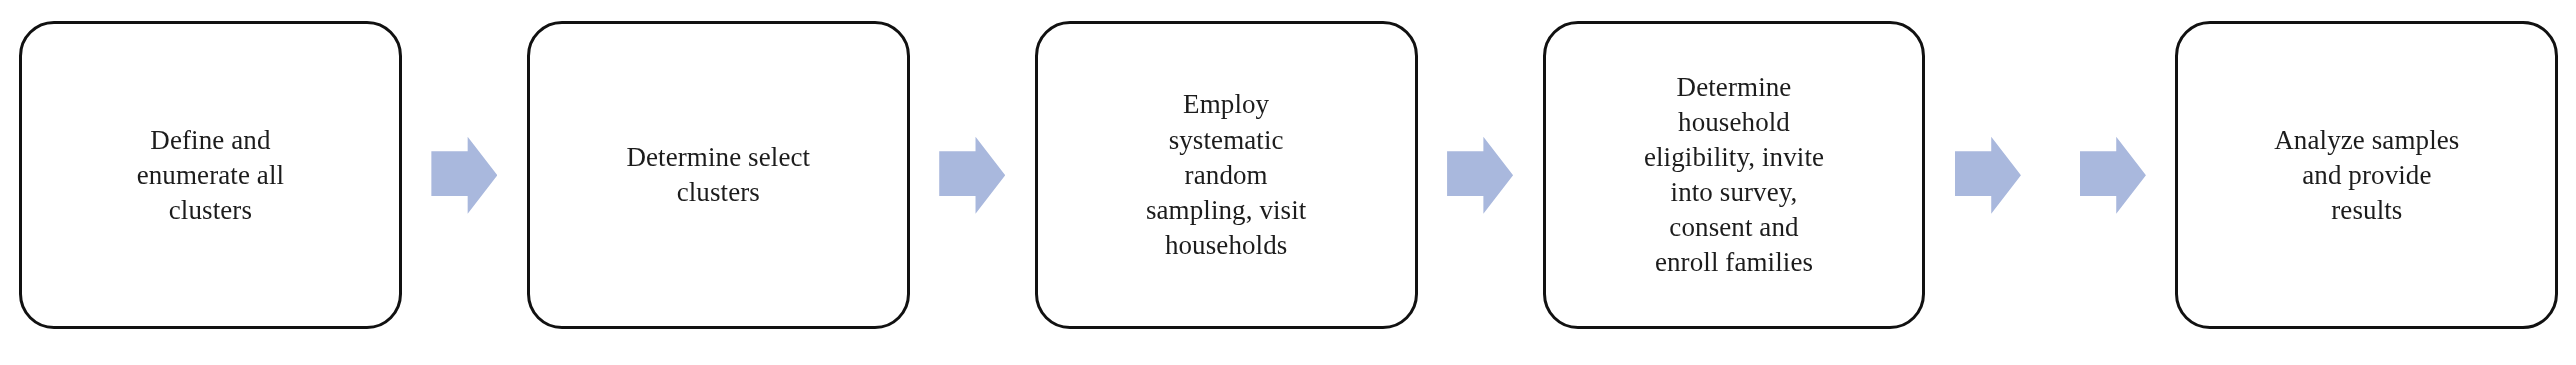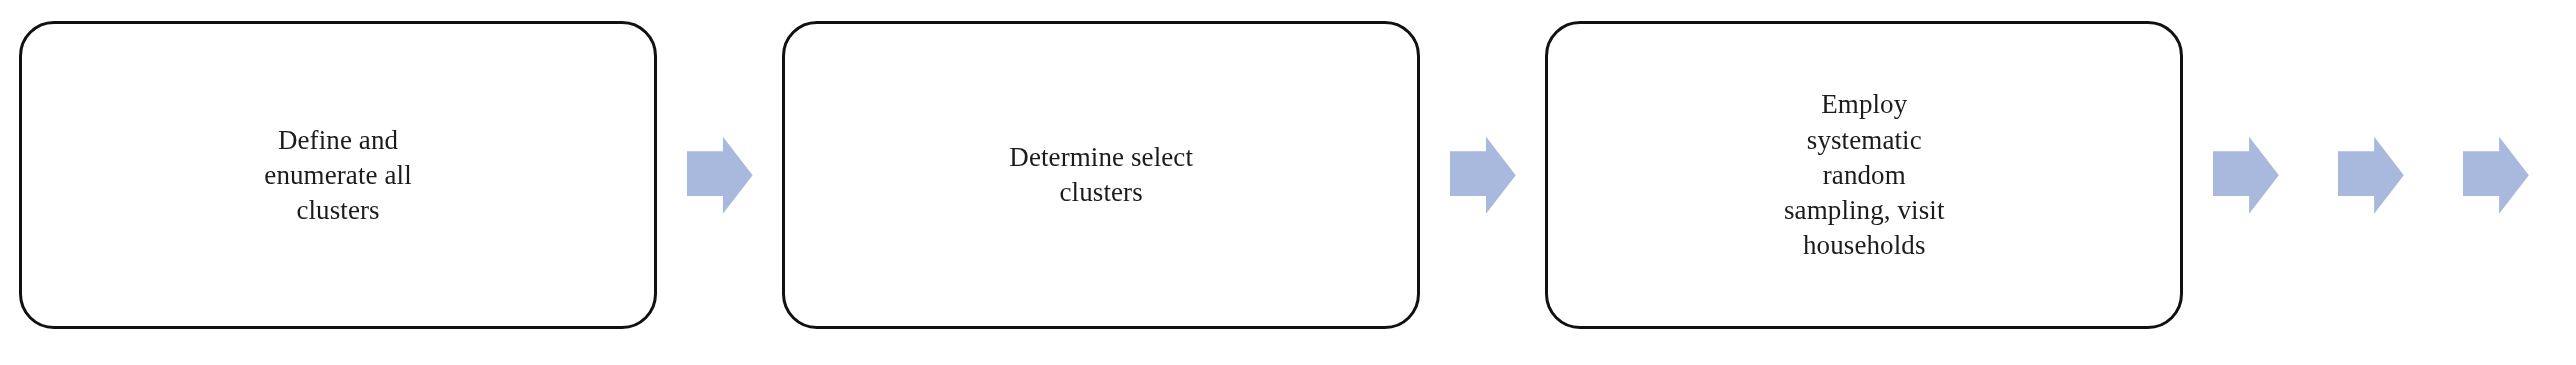--- a/index.html
+++ b/index.html
@@ -85,25 +85,38 @@
 systematic
 random
 sampling, visit
 households</span>
   </div>
 
   <div class="arrow-gap">
     <div class="arrow-shape" style="background: rgb(169, 184, 221);"></div>
   </div>
 
+  <div class="step">
+    <span class="step-label">Determine
+household
+eligibility, invite
+into survey,
+consent and
+enroll families</span>
+  </div>
 
   <div class="arrow-gap">
     <div class="arrow-shape" style="background: rgb(169, 184, 221);"></div>
   </div>
 
 
   <div class="arrow-gap">
     <div class="arrow-shape" style="background: rgb(169, 184, 221);"></div>
   </div>
 
+  <div class="step">
+    <span class="step-label">Analyze samples
+and provide
+results</span>
+  </div>
 
 </div>
 
 
 </body></html>

